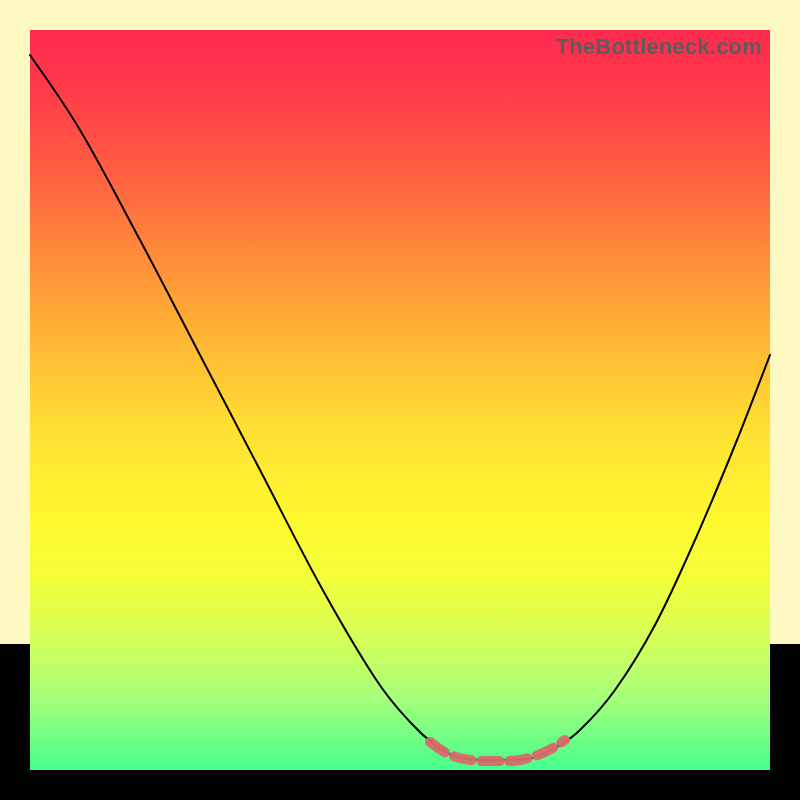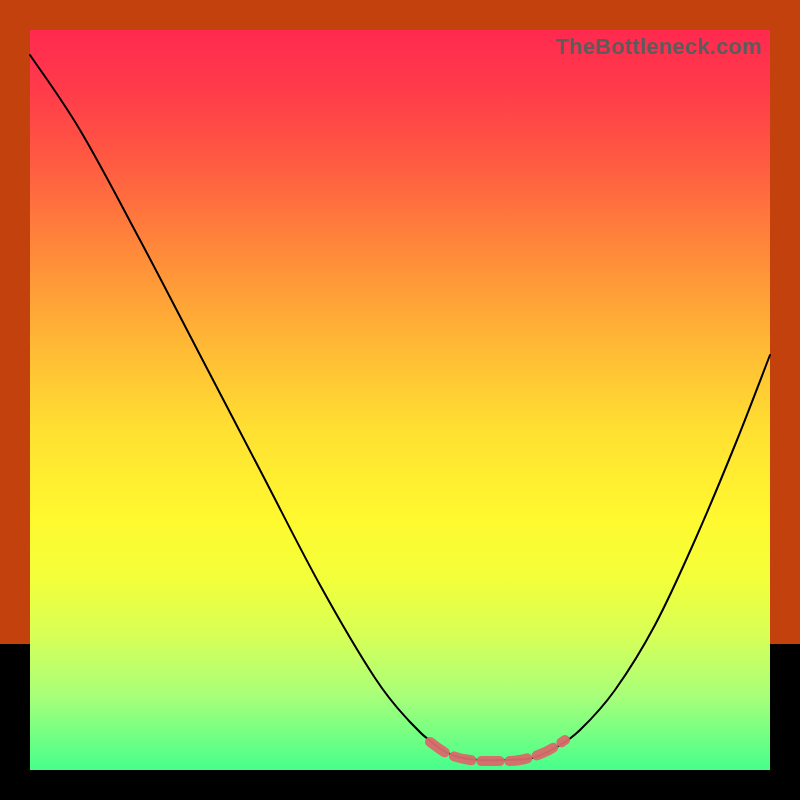--- a/index.html
+++ b/index.html
@@ -1,21 +1,21 @@
 <!DOCTYPE html>
 <html><head>
 <meta charset="utf-8">
 <style>
   * { margin: 0; padding: 0; box-sizing: border-box; }
   html, body { width: 800px; height: 800px; background: #000; overflow: hidden; }
   .frame {
     position: relative;
     width: 800px;
     height: 644px;
-    background: #c2410c;
+    background: #fef9c3;
   }
   .plot-area {
     position: absolute;
     left: 30px;
     top: 30px;
     width: 740px;
     height: 740px;
     background: linear-gradient(to bottom,
       #ff2a4f 0%,
       #ff3b4a 8%,

